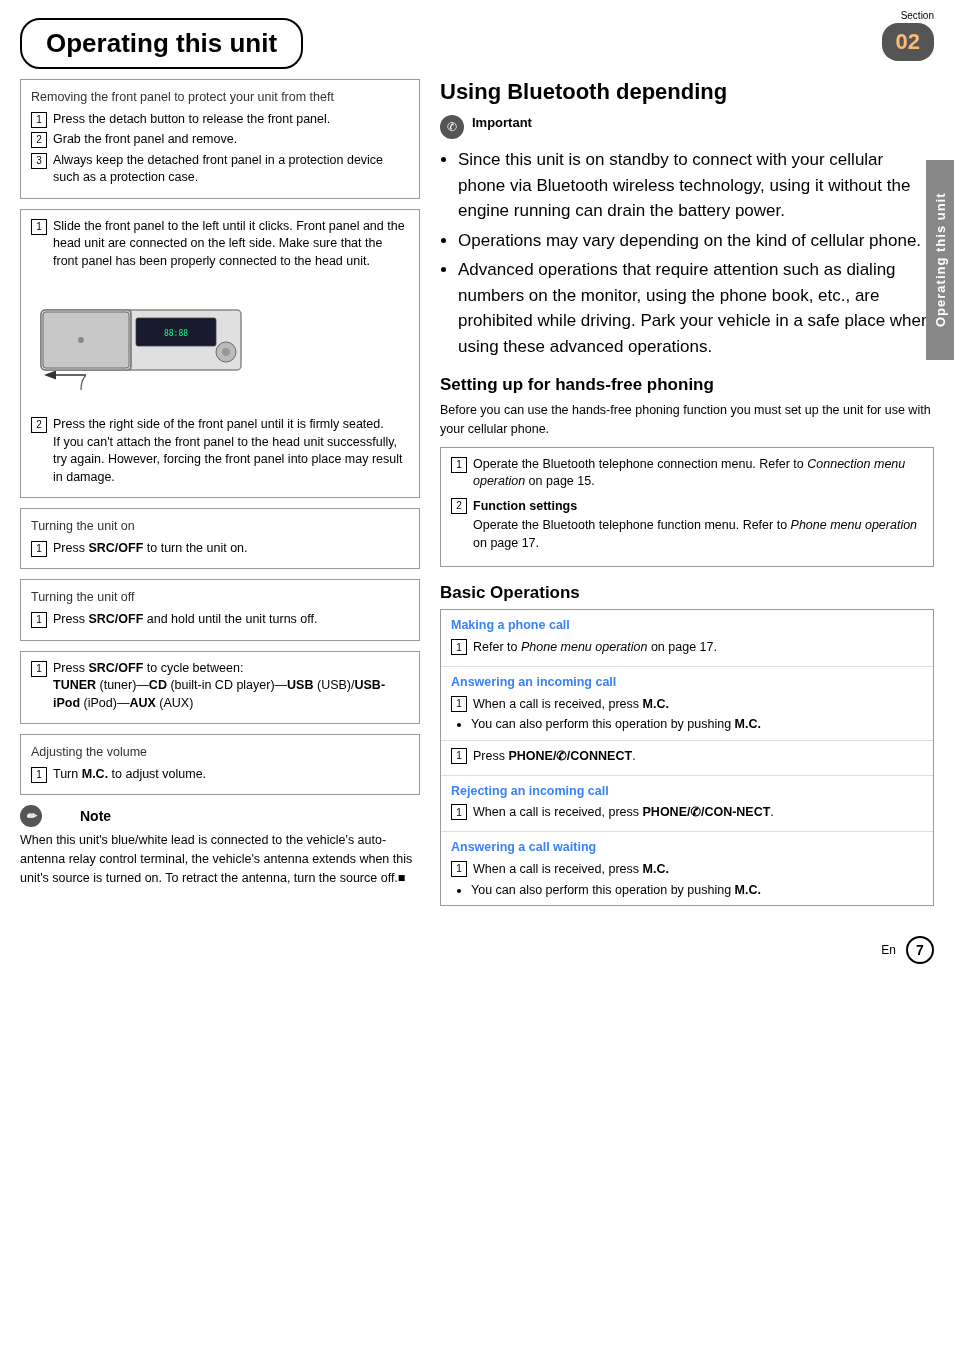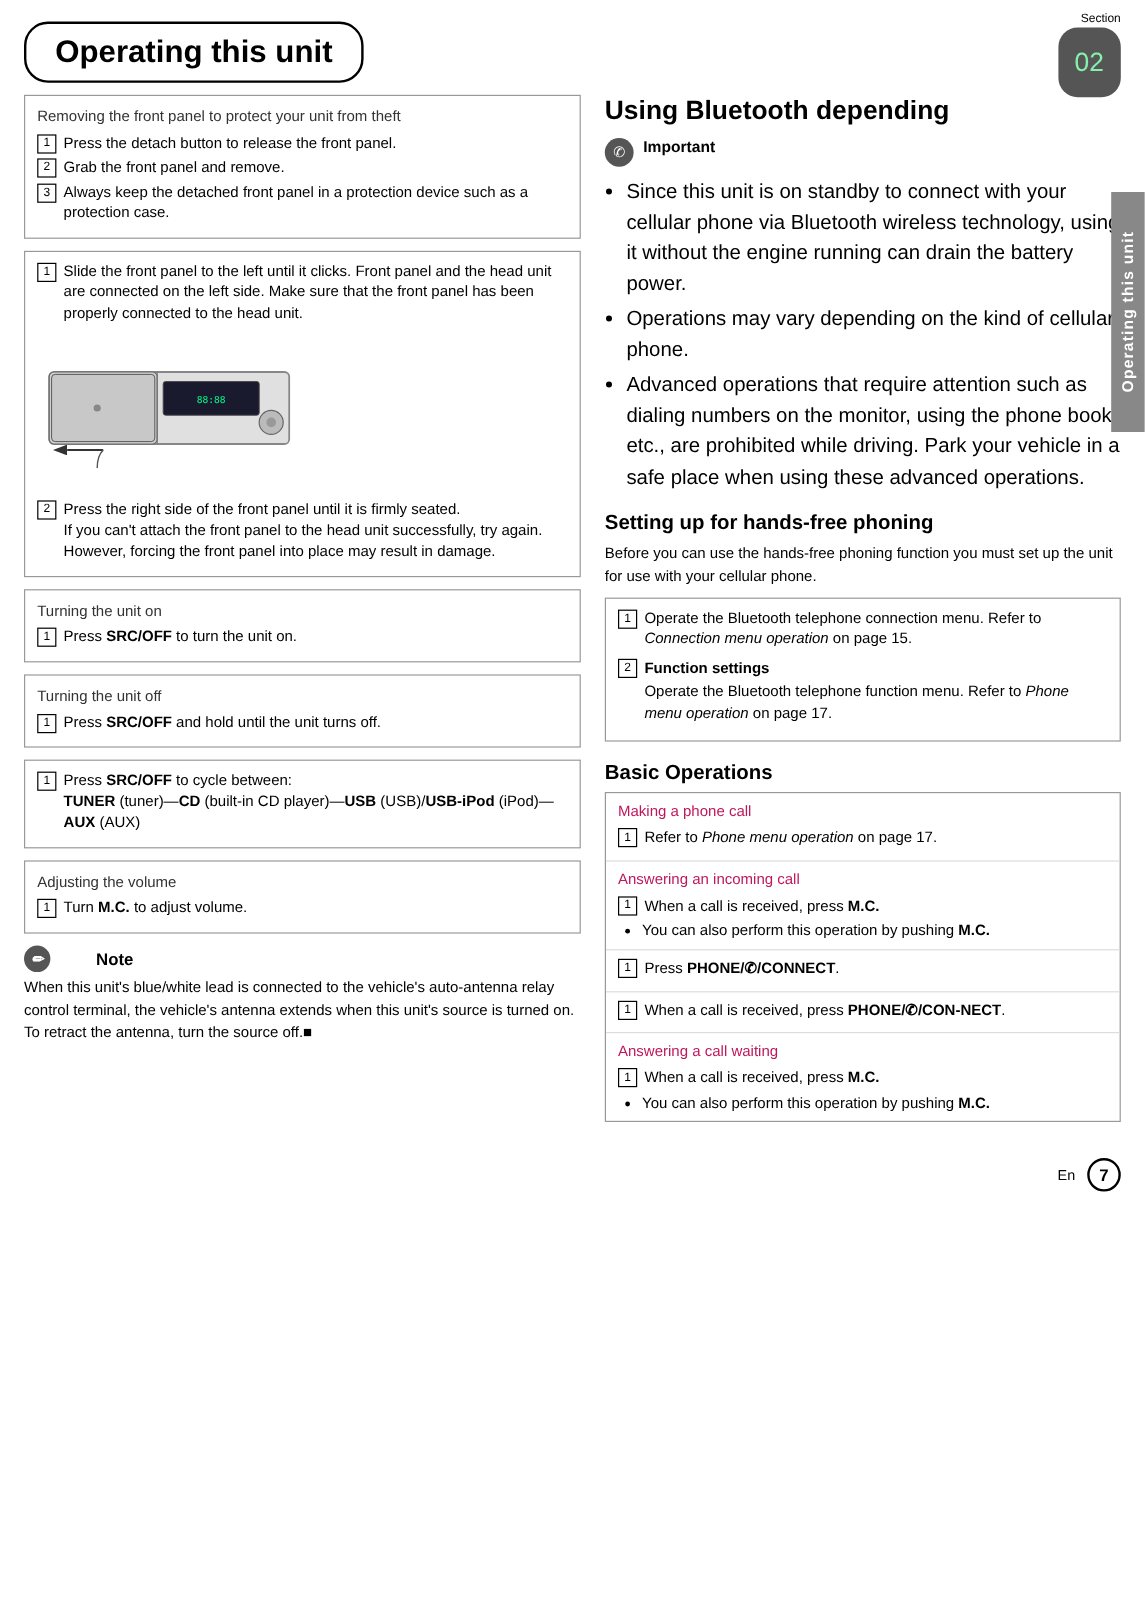--- a/index.html
+++ b/index.html
@@ -51,24 +51,24 @@
 
     .section-label {
       font-size: 10px;
       display: block;
       text-align: right;
       margin-bottom: 2px;
     }
 
     .section-num-box {
       background: #555;
-      color: #86efac;
+      color: #fdba74;
       font-size: 22px;
-      font-weight: normal;
-      padding: 16px 14px;
+      font-weight: bold;
+      padding: 6px 14px;
       border-radius: 16px;
       display: inline-block;
     }
 
     
     .side-tab {
       position: absolute;
       right: 0;
       top: 160px;
       width: 28px;
@@ -89,21 +89,21 @@
     }
 
     
     .main-content {
       display: flex;
       padding: 0 20px 20px 20px;
       gap: 20px;
     }
 
     .left-column {
-      width: 464px;
+      width: 400px;
       flex-shrink: 0;
     }
 
     .right-column {
       flex: 1;
     }
 
     
     .info-box {
       border: 1px solid #999;
@@ -282,22 +282,23 @@
       padding: 6px 10px;
       border-bottom: 1px solid #ddd;
     }
 
     .ops-section:last-child {
       border-bottom: none;
     }
 
     .ops-section-title {
       font-size: 12.5px;
-      color: #be185d;
+      color: #3b82f6;
       margin-bottom: 3px;
+      font-weight: bold;
     }
 
     .ops-step {
       display: flex;
       gap: 6px;
       margin-bottom: 3px;
     }
 
     .ops-sub-bullet {
       padding-left: 20px;
@@ -535,20 +536,21 @@
         </div>
 
         <div class="ops-section">
           <div class="ops-step">
             <span class="step-num">1</span>
             <span>Press <strong>PHONE/✆/CONNECT</strong>.</span>
           </div>
         </div>
 
         <div class="ops-section">
+          <div class="ops-section-title">Rejecting an incoming call</div>
           <div class="ops-step">
             <span class="step-num">1</span>
             <span>When a call is received, press <strong>PHONE/✆/CON-NECT</strong>.</span>
           </div>
         </div>
 
         <div class="ops-section">
           <div class="ops-section-title">Answering a call waiting</div>
           <div class="ops-step">
             <span class="step-num">1</span>

